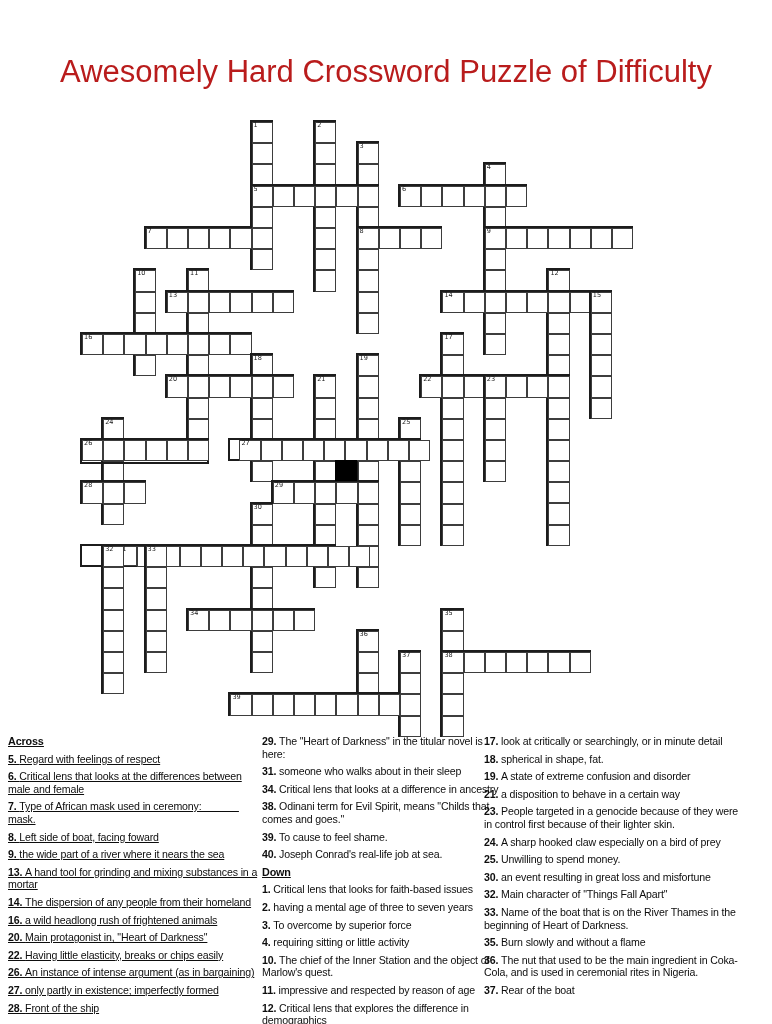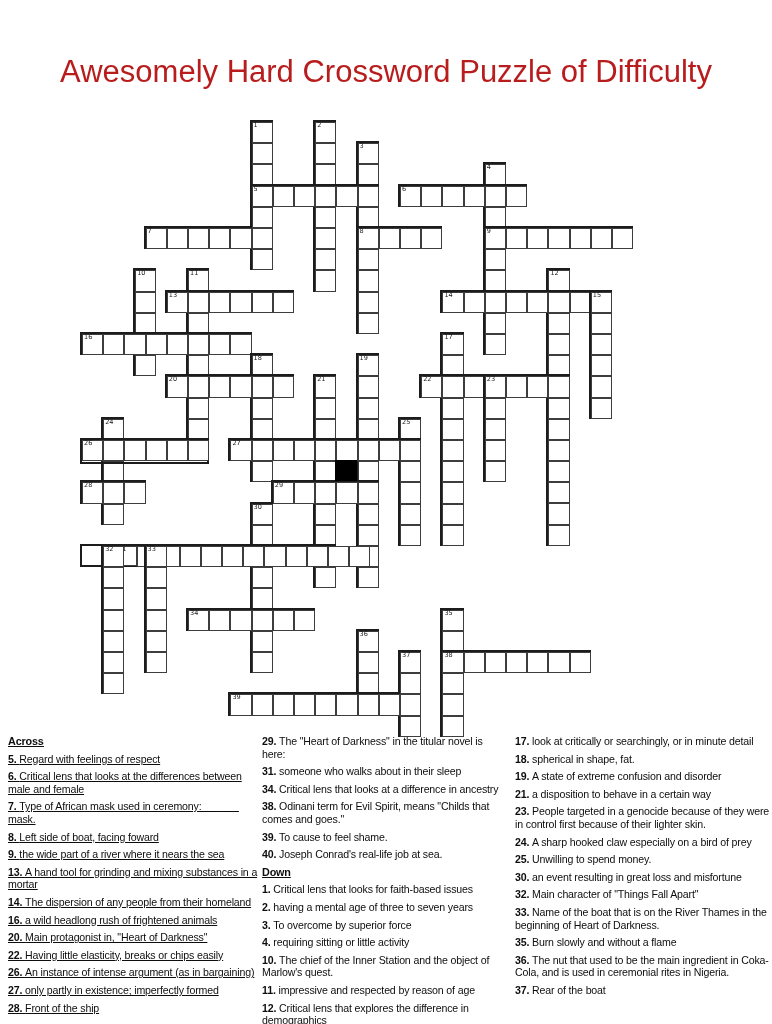--- a/index.html
+++ b/index.html
@@ -25,21 +25,21 @@
   .cell .num{
     position:absolute;top:-1px;left:1px;font-size:6.5px;line-height:7px;
     color:#1a1a1a;font-family:"DejaVu Sans",sans-serif;
   }
   .black-cell{
     position:absolute;box-sizing:border-box;background:#000;border:1px solid #000;
   }
   .clues{position:absolute;top:735px;font-size:10.6px;line-height:12.6px;color:#0d0d0d;letter-spacing:-0.15px;}
   #clue-col-1{left:8px;width:252px;text-decoration:underline;}
   #clue-col-2{left:262px;width:246px;}
-  #clue-col-3{left:515px;width:254px;}
+  #clue-col-3{left:484px;width:254px;}
   .clue{margin:0 0 5px 0;}
   .clue b{font-weight:bold;}
   .clues .hdr{font-weight:bold;text-decoration:underline;margin:0 0 5px 0;font-size:10.8px;}
 </style>
 </head>
 <body>
 
 <div class="title">Awesomely Hard Crossword Puzzle of Difficulty</div>
 
 <div id="grid-layer">
@@ -328,21 +328,21 @@
     <div class="word across" style="left: 80px; top: 438px; width: 129.2px; height: 26px;">
       <div class="cell" style="width: 21.2px; height: 21.2px;">
         <span class="num">26</span>
       </div>
       <div class="cell" style="width: 21.2px; height: 21.2px;"></div>
       <div class="cell" style="width: 21.2px; height: 21.2px;"></div>
       <div class="cell" style="width: 21.2px; height: 21.2px;"></div>
       <div class="cell" style="width: 21.2px; height: 21.2px;"></div>
       <div class="cell" style="width: 21.2px; height: 21.2px;"></div>
     </div>
-    <div class="word across" style="left: 228.4px; top: 438px; width: 192.8px; height: 23.2px;">
+    <div class="word across" style="left: 228.4px; top: 438px; width: 192.8px; height: 23.2px; padding-left: 9px;">
       <div class="cell" style="width: 21.2px; height: 21.2px;">
         <span class="num">27</span>
       </div>
       <div class="cell" style="width: 21.2px; height: 21.2px;"></div>
       <div class="cell" style="width: 21.2px; height: 21.2px;"></div>
       <div class="cell" style="width: 21.2px; height: 21.2px;"></div>
       <div class="cell" style="width: 21.2px; height: 21.2px;"></div>
       <div class="cell" style="width: 21.2px; height: 21.2px;"></div>
       <div class="cell" style="width: 21.2px; height: 21.2px;"></div>
       <div class="cell" style="width: 21.2px; height: 21.2px;"></div>

